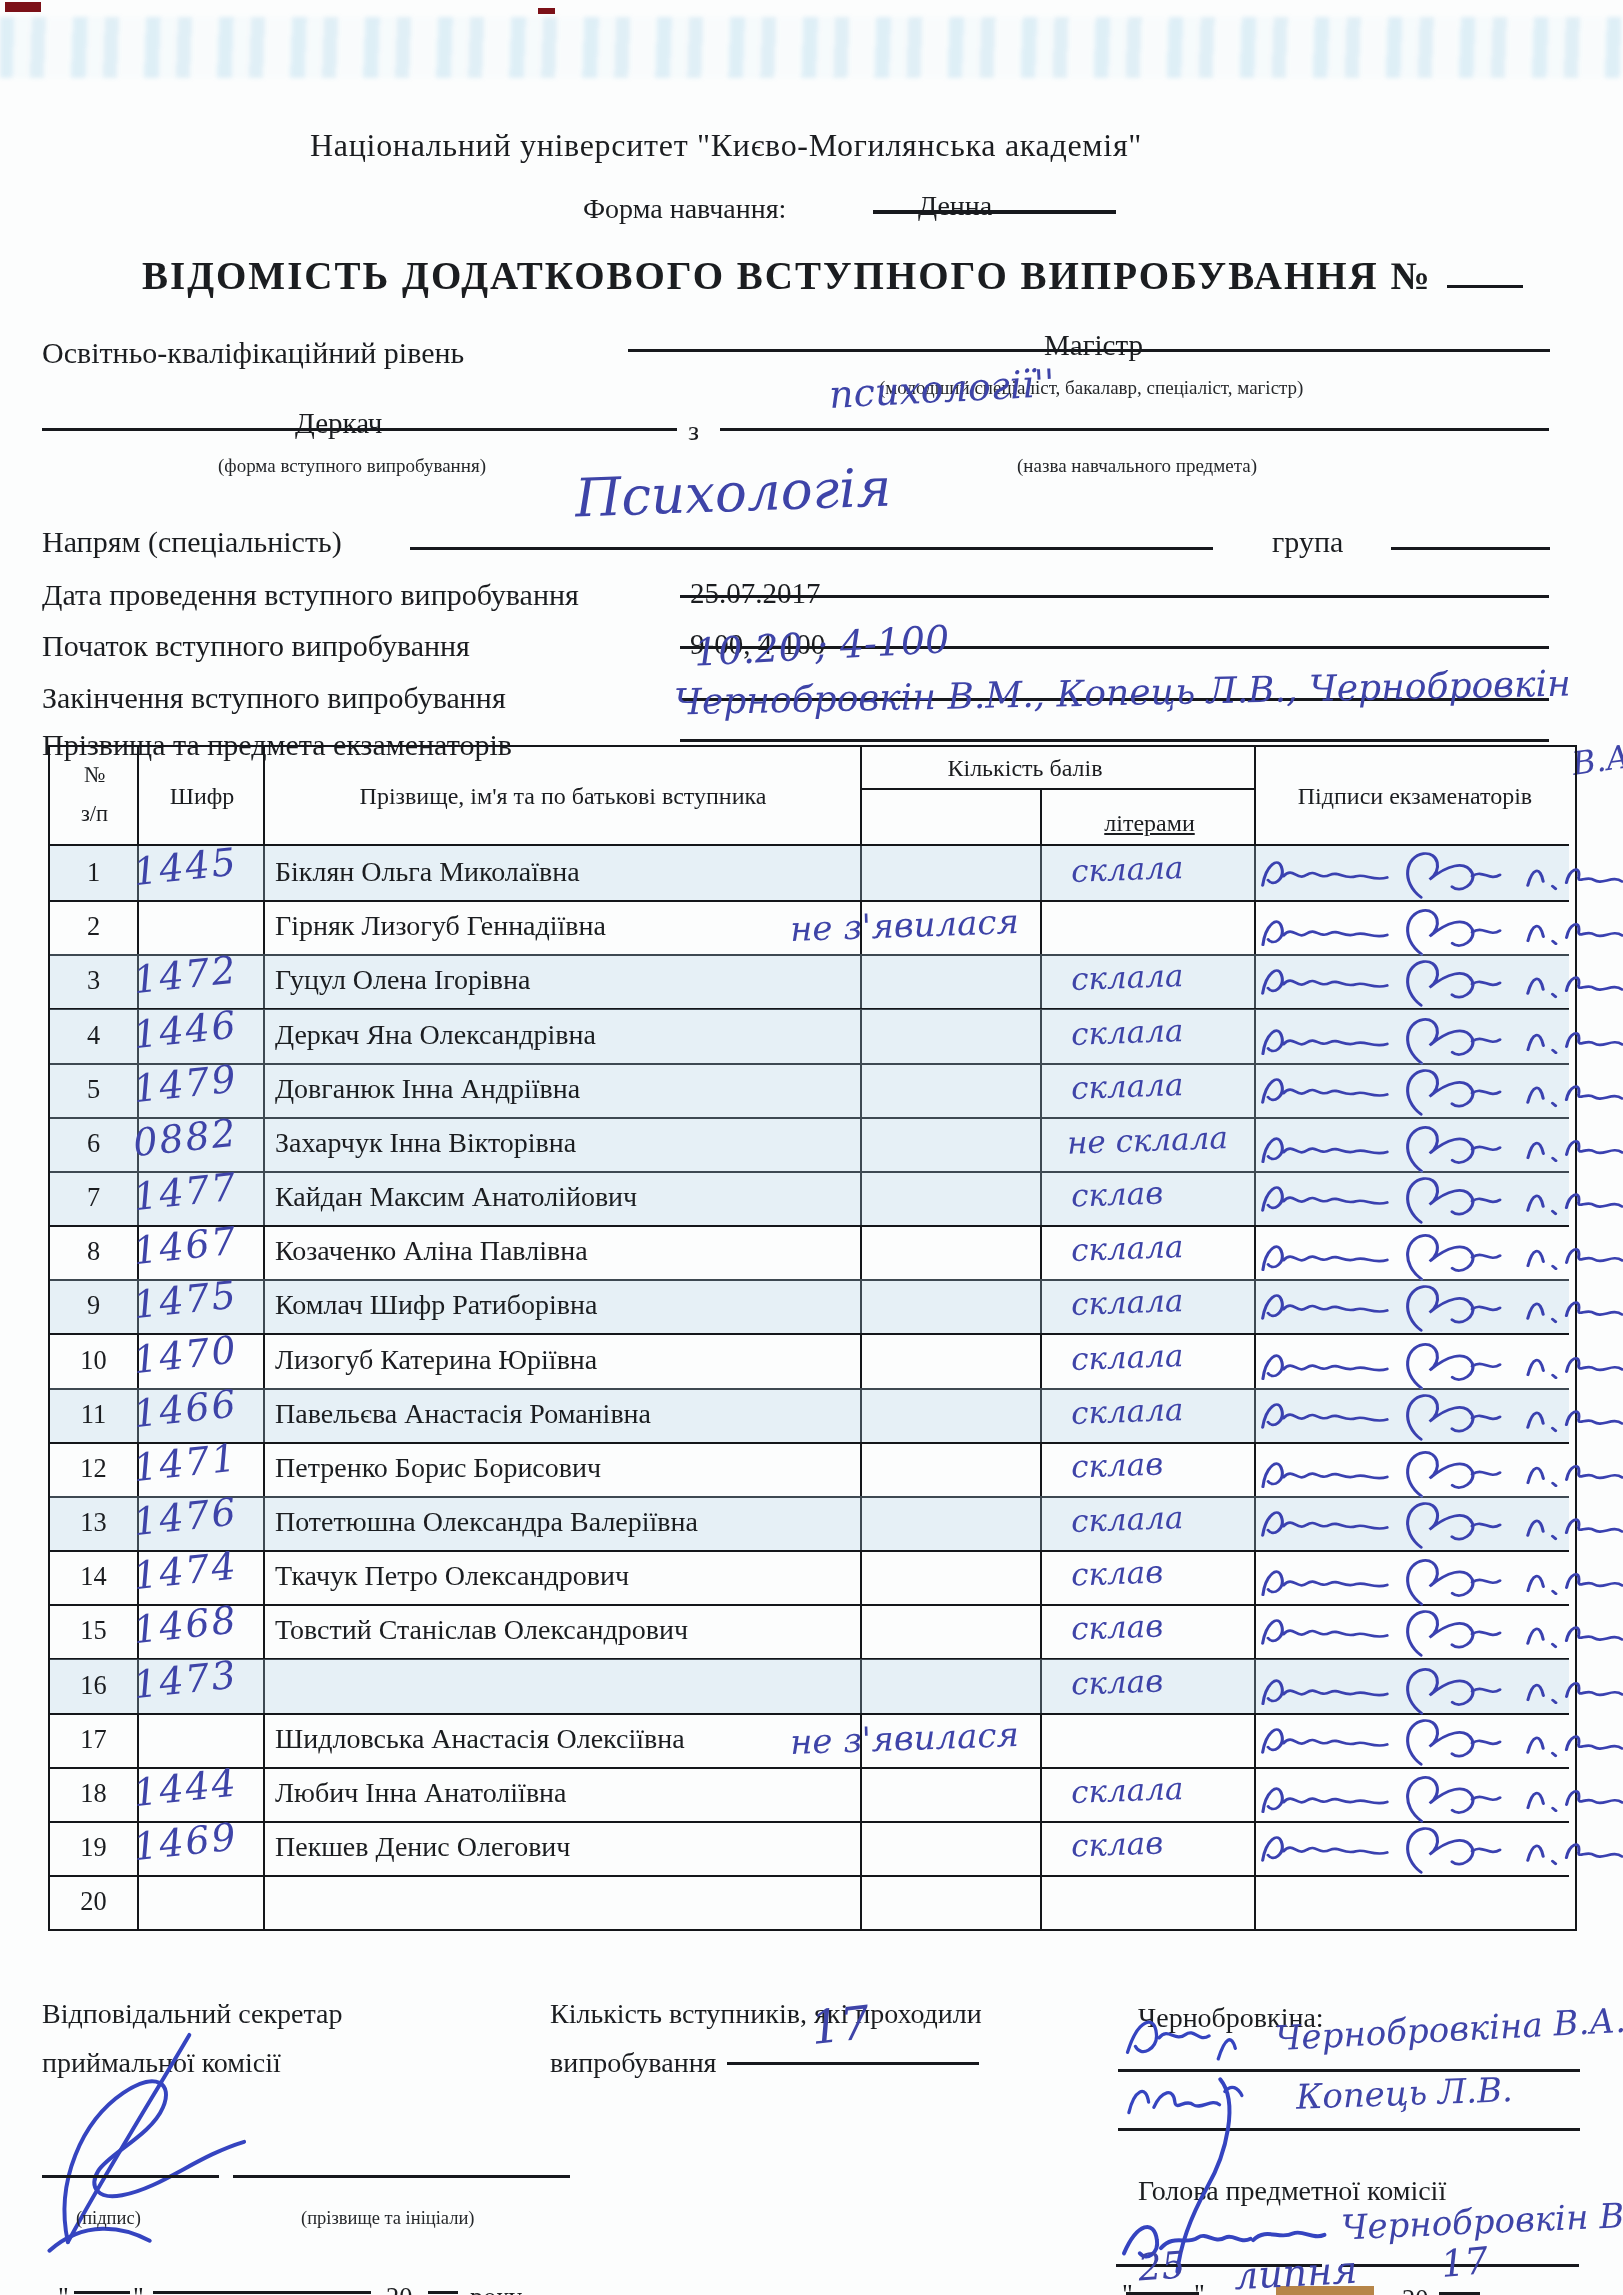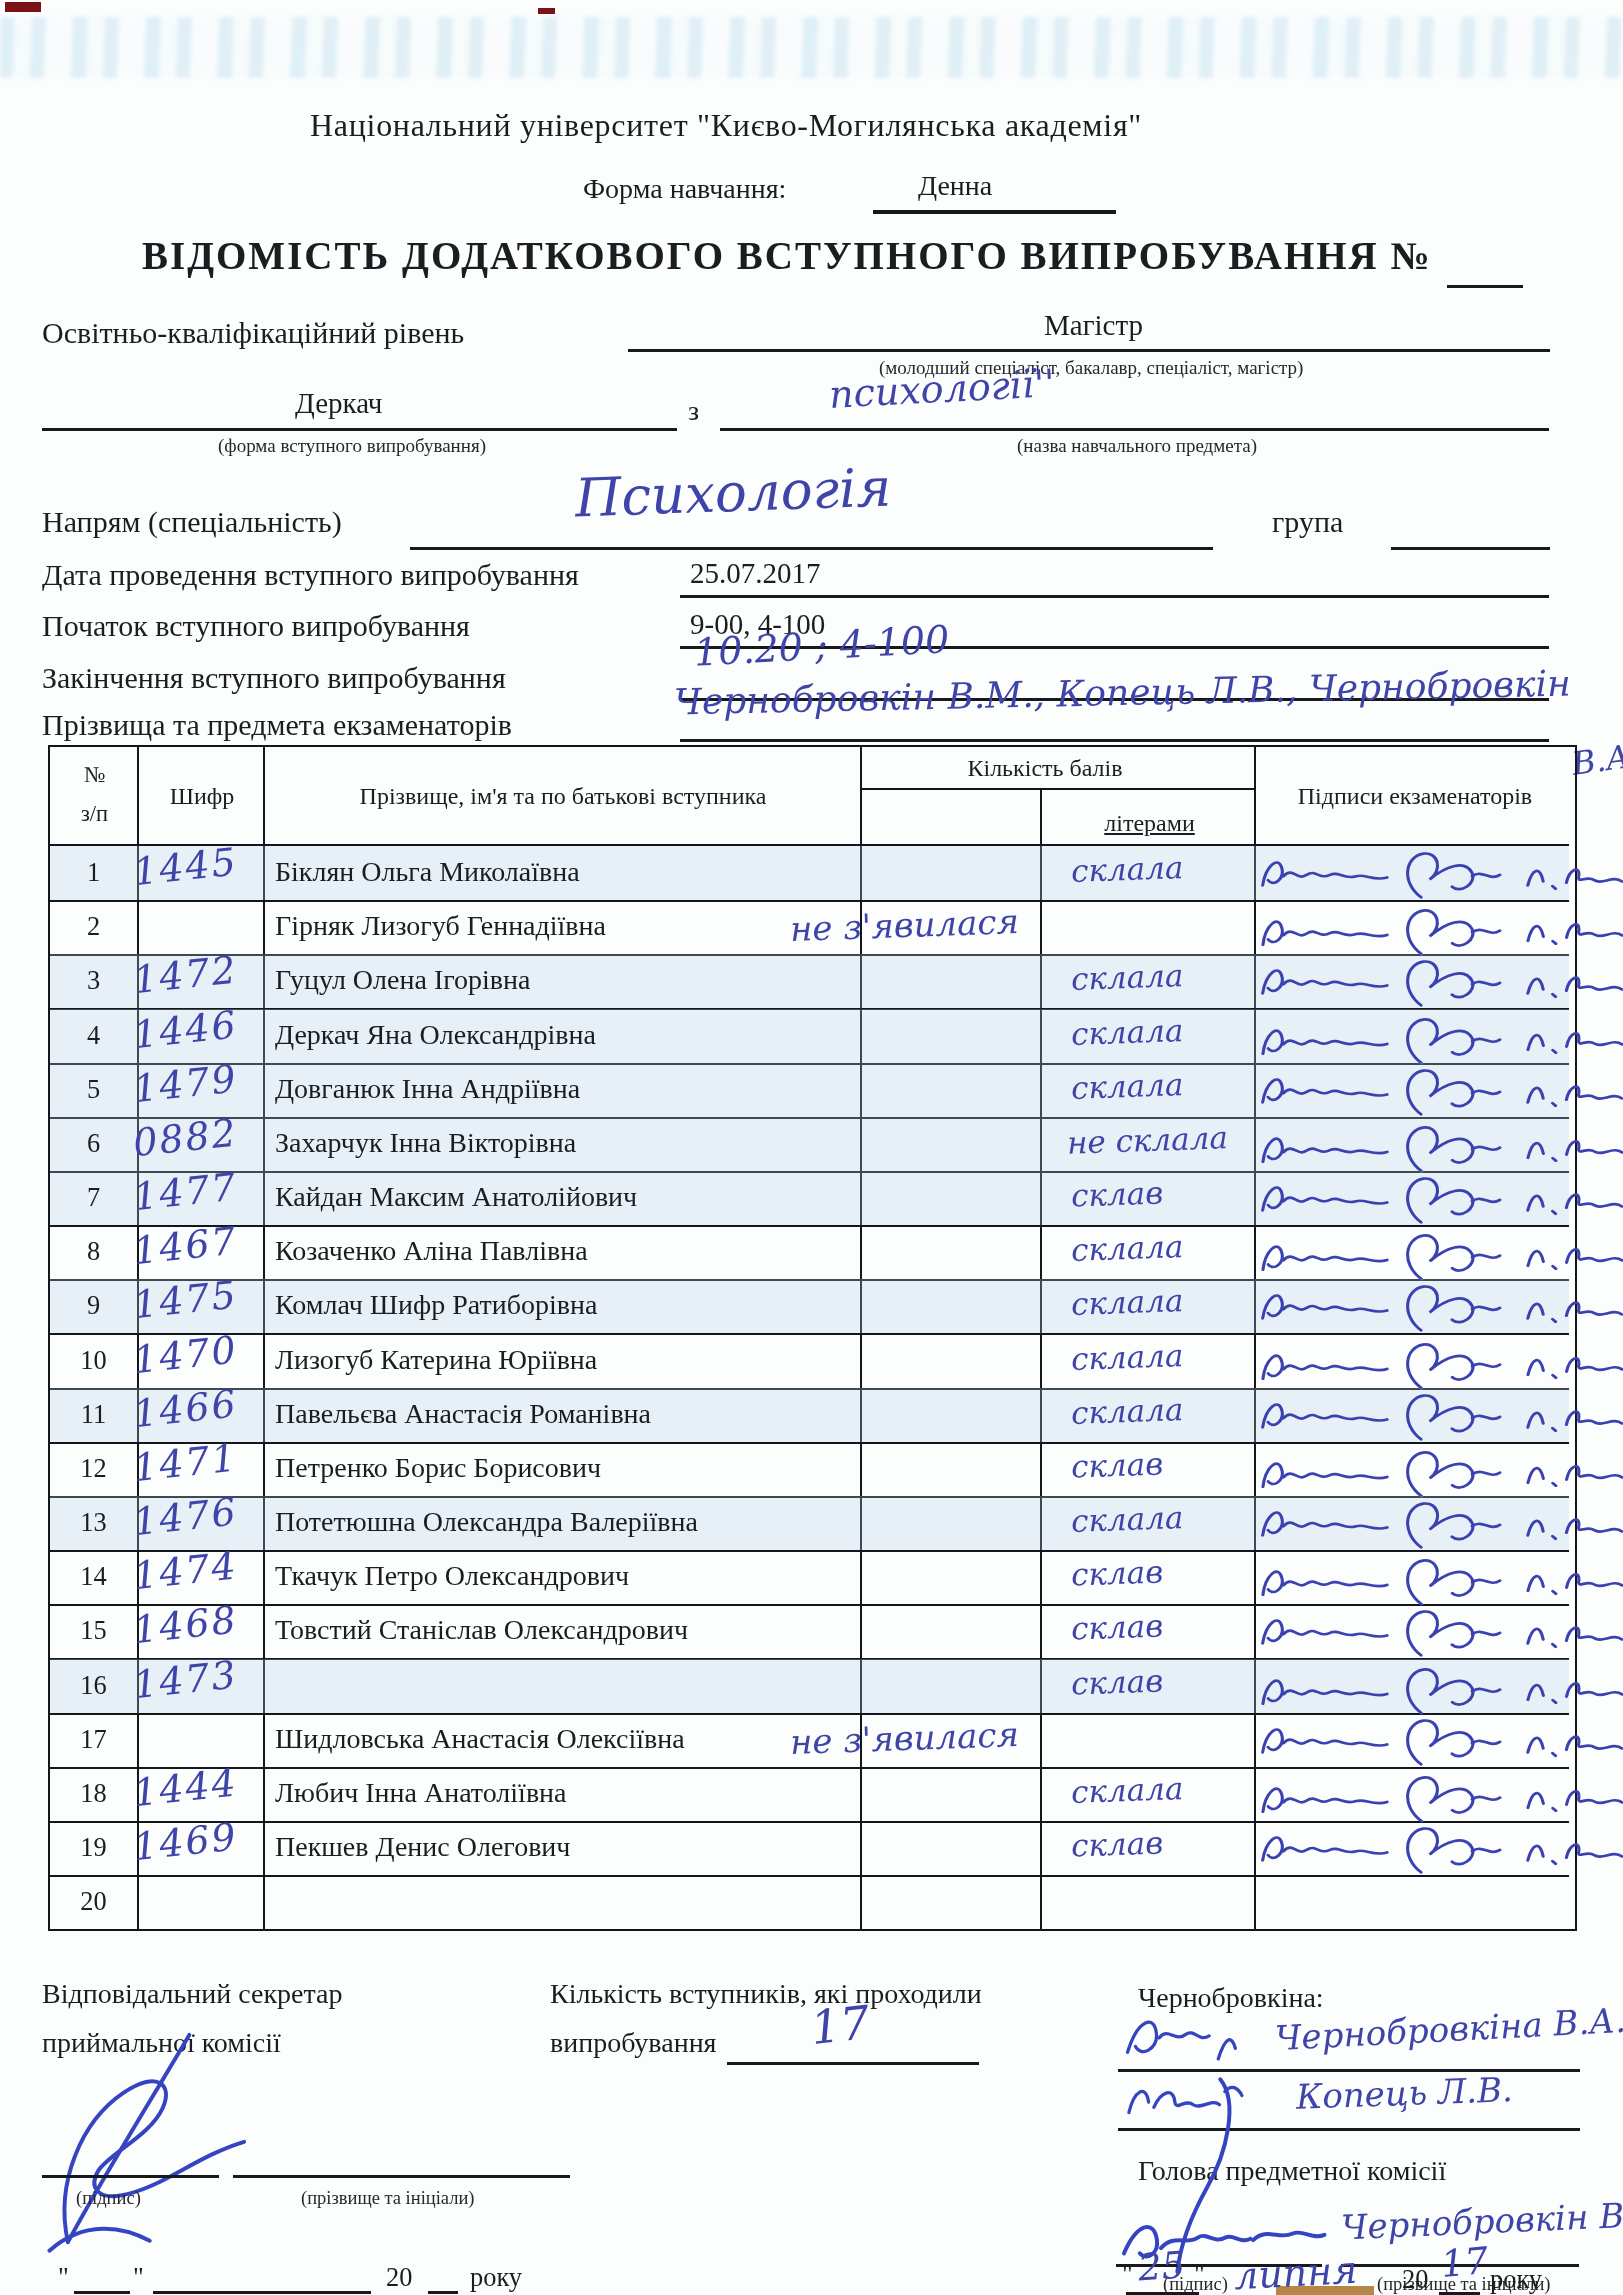--- a/index.html
+++ b/index.html
@@ -4,21 +4,21 @@
 <style>
   html,body{margin:0;padding:0;}
   body{
     position:relative;
     width:1623px;height:2295px;
     background:#fcfdfd;
     font-family:"Liberation Serif",serif;
     color:#1b1d20;
     overflow:hidden;
   }
-  .t{position:absolute;font-family:"Liberation Serif",serif;color:#1b1d20;white-space:nowrap;}
+  .t{position:absolute;font-family:"Liberation Serif",serif;color:#1b1d20;white-space:nowrap;margin-top:20px;}
   .ink{position:absolute;font-family:"DejaVu Serif",serif;font-style:italic;color:#3e44a8;white-space:nowrap;}
   .rule{position:absolute;height:2.6px;background:#17191d;}
   .hint{font-size:19px;color:#26282b;}
   .lbl{font-size:30px;}
   
   .scan-band{
     position:absolute;left:0;top:17px;width:1623px;height:61px;
     background:repeating-linear-gradient(92deg,
       rgba(110,185,222,.38) 0 14.5px, rgba(175,218,240,.14) 14.5px 32px,
       rgba(86,168,210,.30) 32px 46px, rgba(200,230,244,.10) 46px 73px);
@@ -105,21 +105,21 @@
 <div class="ink" style="left:674px;top:672px;font-size:36px;transform:rotate(-1.2deg);">Чернобровкін В.М., Копець Л.В., Чернобровкін</div>
 <div class="rule" style="left:680px;top:739px;width:869px;"></div>
 <div class="ink" style="left:1572px;top:741px;font-size:32px;transform:rotate(-8deg);">В.А</div>
 
 <div id="table">
 
   <div class="th" style="left:0;width:89px;top:14.5px;font-size:22.5px;">№</div>
   <div class="th" style="left:0;width:89px;top:54px;font-size:22.5px;">з/п</div>
   <div class="th" style="left:89px;width:126px;top:36px;">Шифр</div>
   <div class="th" style="left:215px;width:596px;top:36px;">Прізвище, ім'я та по батькові вступника</div>
-  <div class="th" style="left:812px;width:366px;top:8px;">Кількість балів</div>
+  <div class="th" style="left:792px;width:366px;top:8px;">Кількість балів</div>
   <div class="th" style="left:992px;width:215px;top:63px;text-decoration:underline;">літерами</div>
   <div class="th" style="left:1206px;width:318px;top:36px;">Підписи екзаменаторів</div>
 
   <div class="vl" style="left:87px;"></div>
   <div class="vl" style="left:213px;"></div>
   <div class="vl" style="left:810px;"></div>
   <div class="vl" style="left:990px;top:41px;"></div>
   <div class="vl" style="left:1204px;"></div>
   <div class="hl" style="left:810px;top:41px;width:396px;"></div>
   <div class="hl" style="left:0;top:97px;width:1519px;"></div>

